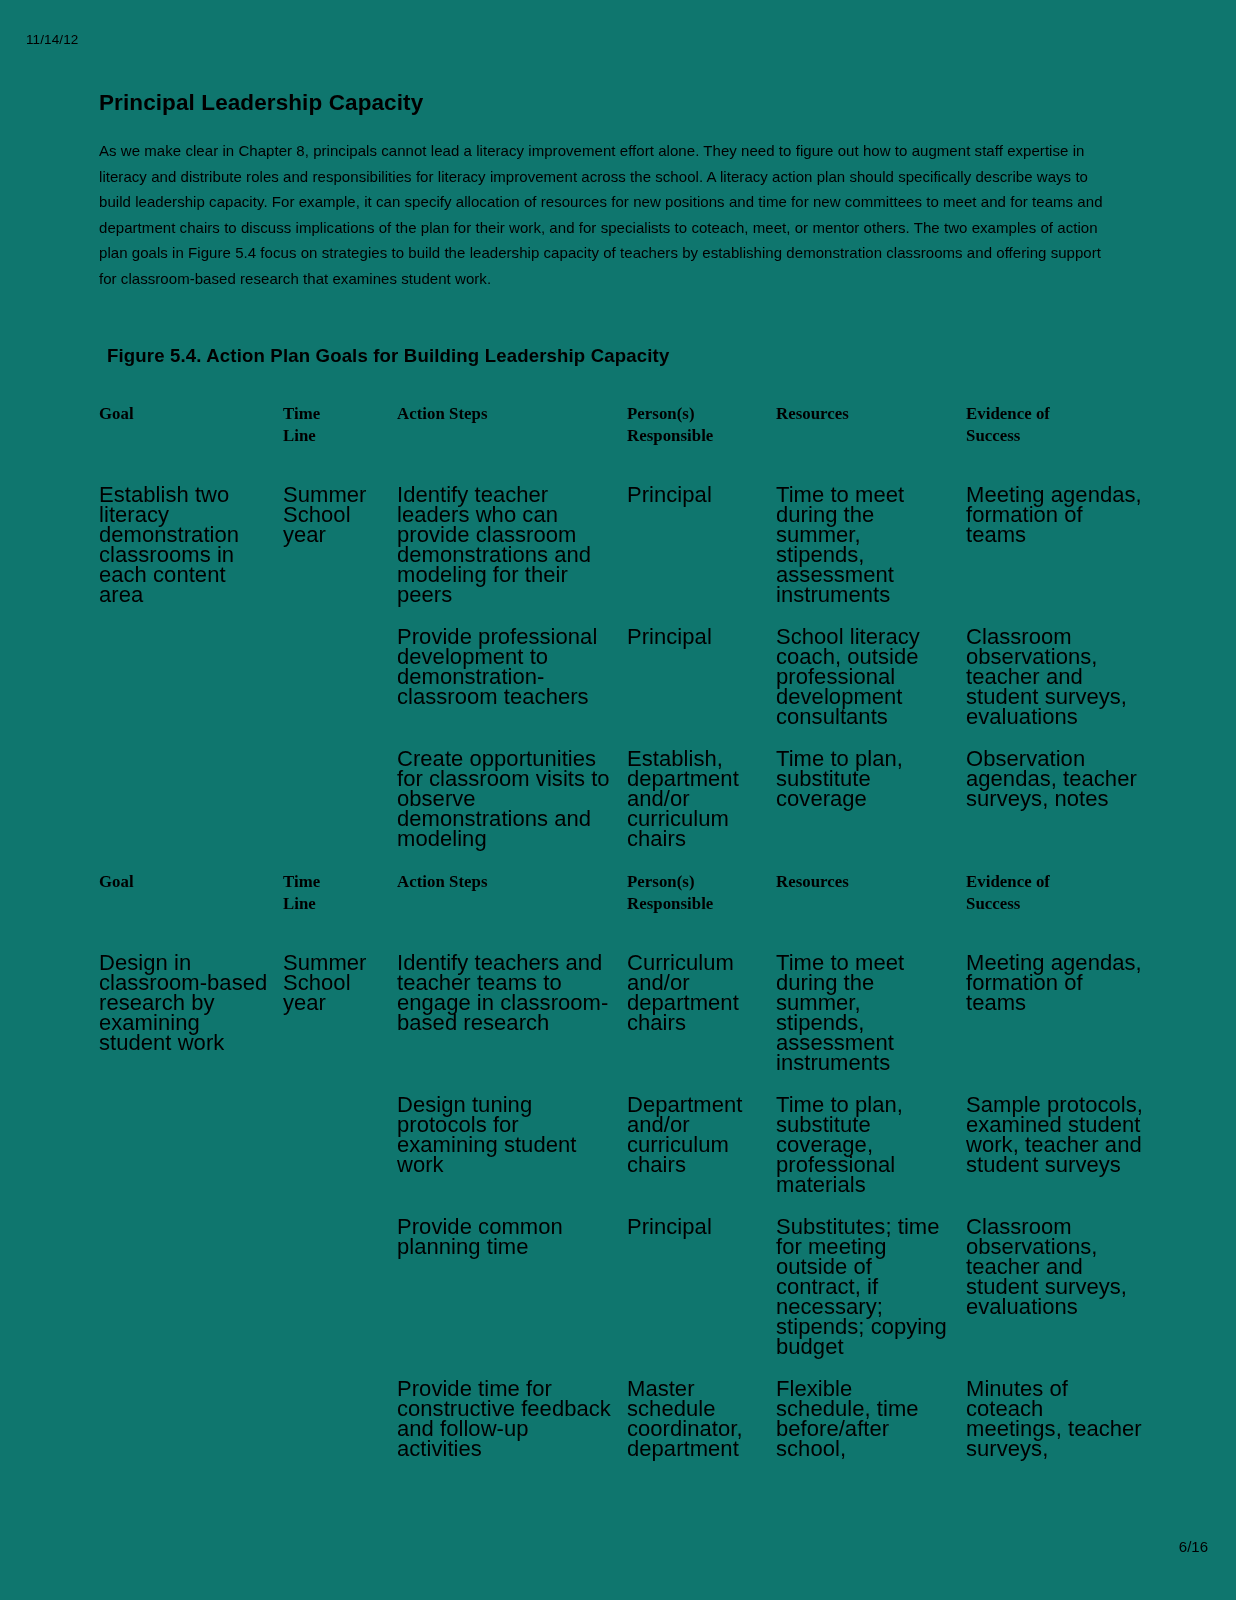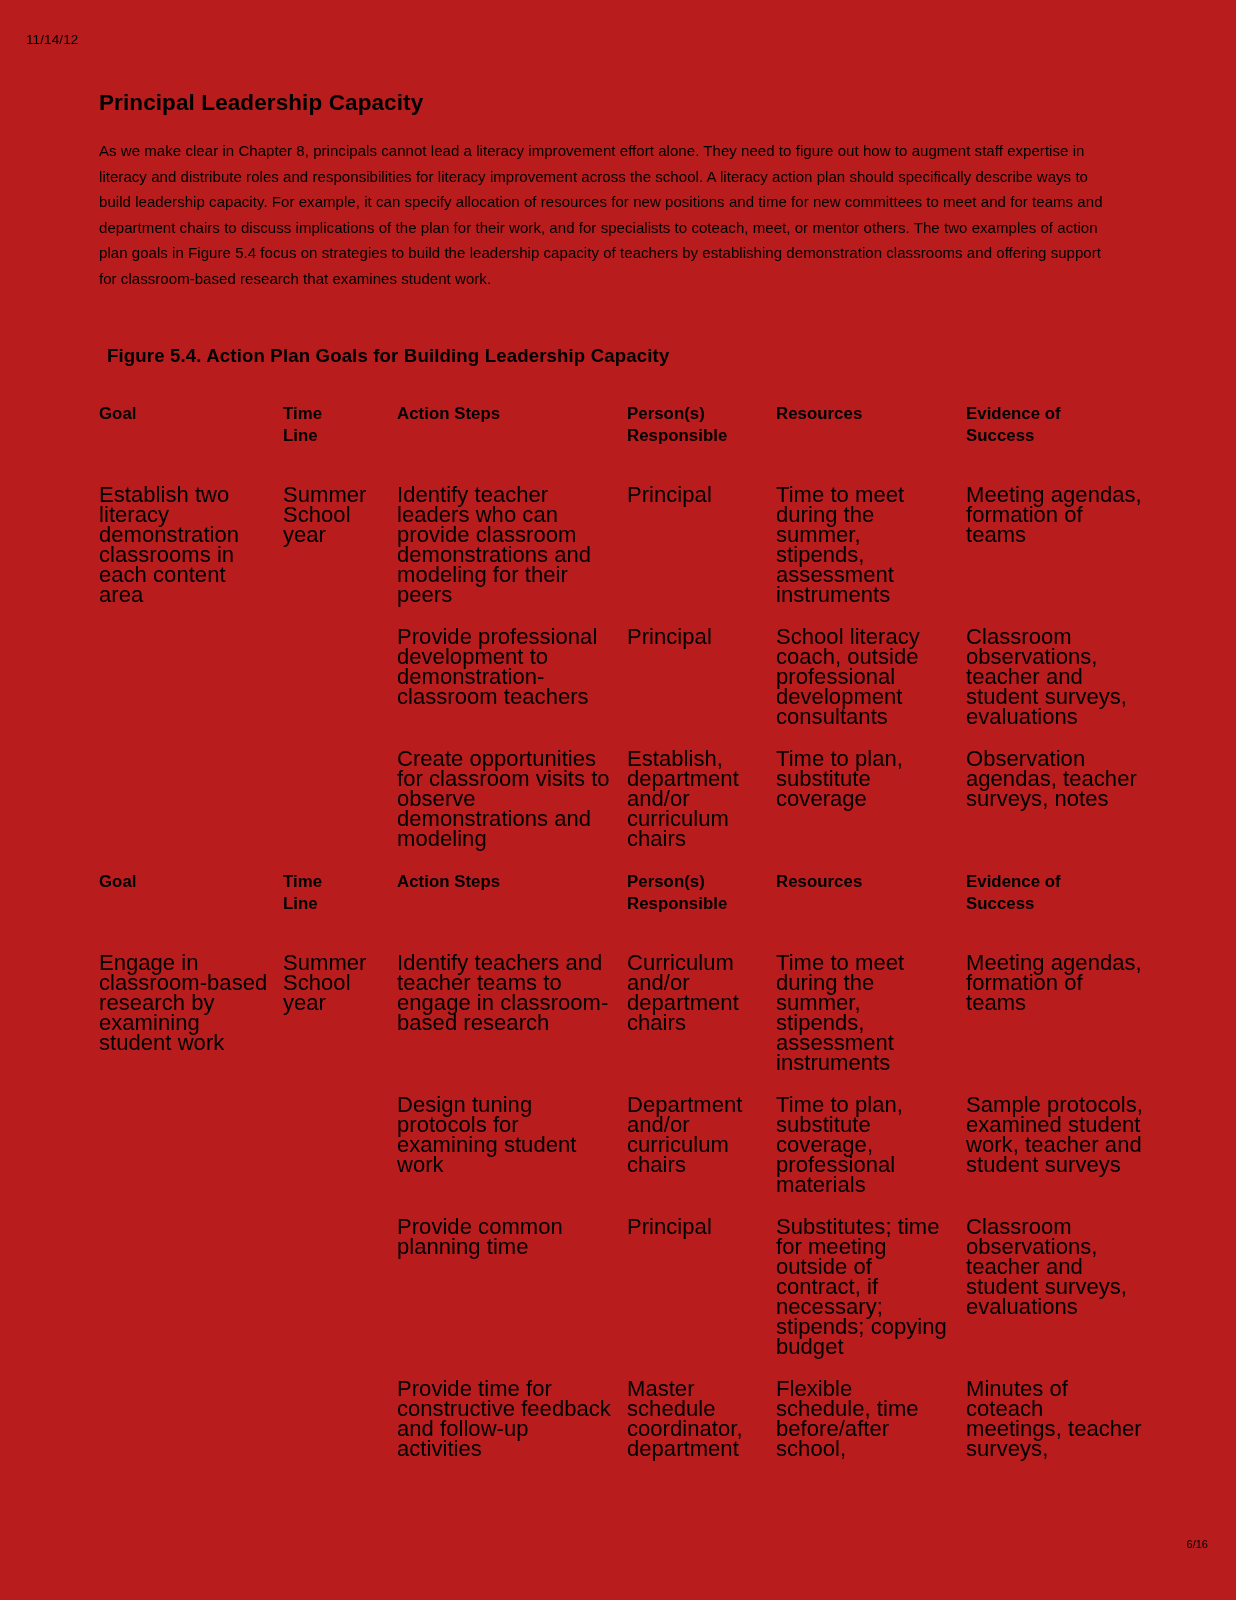--- a/index.html
+++ b/index.html
@@ -11,35 +11,35 @@
     width: 1236px;
     height: 1600px;
     position: relative;
     font-family: "Liberation Sans", sans-serif;
     color: #000000;
     overflow: hidden;
   }
   .page {
     position: absolute;
     inset: 0;
-    background: #b91c1c;
+    background: #0f766e;
   }
   .doc-date {
     position: absolute;
     left: 26px;
     top: 32px;
     font-size: 13.5px;
     letter-spacing: 0.1px;
     white-space: nowrap;
   }
   .page-num {
     position: absolute;
     right: 28px;
     top: 1538px;
-    font-size: 11px;
+    font-size: 15px;
     white-space: nowrap;
   }
   .content {
     position: absolute;
     left: 99px;
     top: 90px;
     width: 1060px;
   }
   h1.section-title {
     font-size: 22.5px;
@@ -80,20 +80,21 @@
     vertical-align: top;
     font-size: 22px;
     line-height: 20px;
     letter-spacing: 0.05px;
   }
   table.plan th {
     font-weight: bold;
     font-size: 16.8px;
     padding-bottom: 38px;
     line-height: 22.2px;
+    font-family: Liberation Serif, serif;
   }
   table.plan td {
     padding-bottom: 22px;
     padding-right: 14px;
   }
   td.cell-goal, td.cell-time {
     vertical-align: middle;
     padding-right: 18px;
   }
   .hdr-row th { padding-top: 0; }
@@ -175,21 +176,21 @@
           <span>Responsible</span>
         </th>
         <th>Resources</th>
         <th>
           <span>Evidence of</span><br>
           <span>Success</span>
         </th>
       </tr>
 
       <tr>
-        <td class="cell-goal" rowspan="4">Engage in classroom-based research by examining student work</td>
+        <td class="cell-goal" rowspan="4">Design in classroom-based research by examining student work</td>
         <td class="cell-time" rowspan="4">Summer School year</td>
         <td>Identify teachers and teacher teams to engage in classroom-based research</td>
         <td>Curriculum and/or department chairs</td>
         <td>Time to meet during the summer, stipends, assessment instruments</td>
         <td>Meeting agendas, formation of teams</td>
       </tr>
       <tr>
         <td>Design tuning protocols for examining student work</td>
         <td>Department and/or curriculum chairs</td>
         <td>Time to plan, substitute coverage, professional materials</td>

